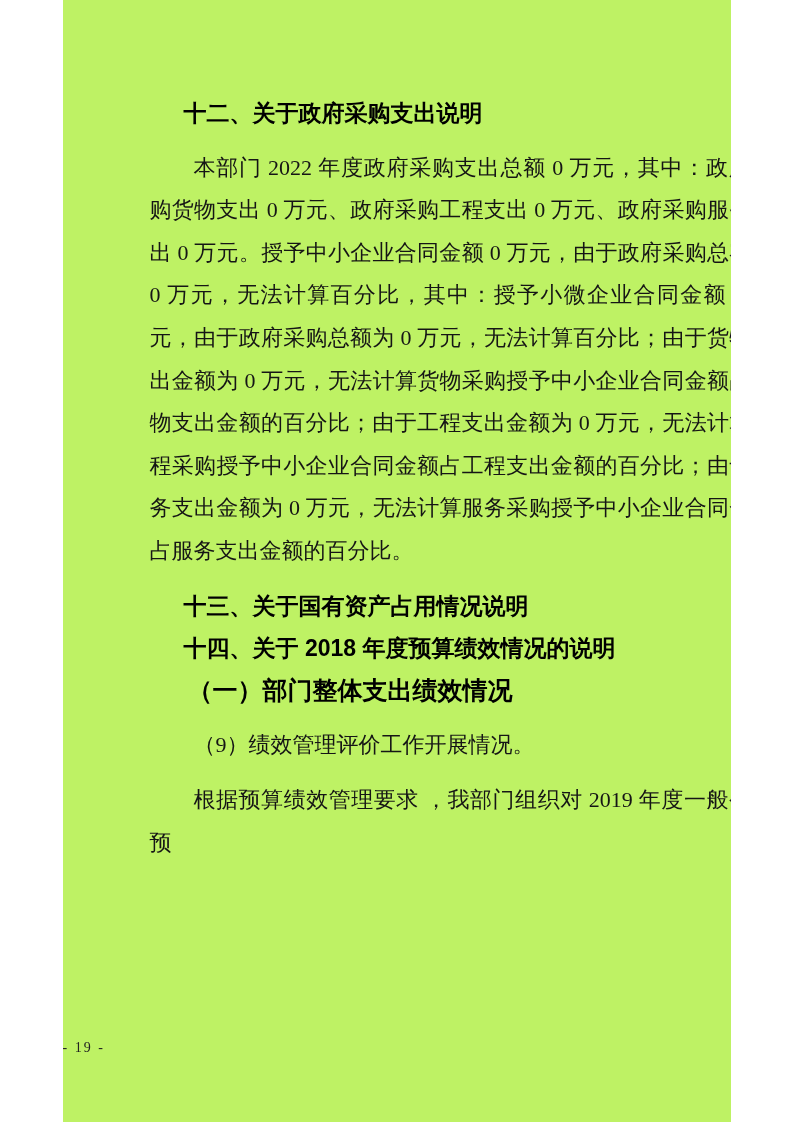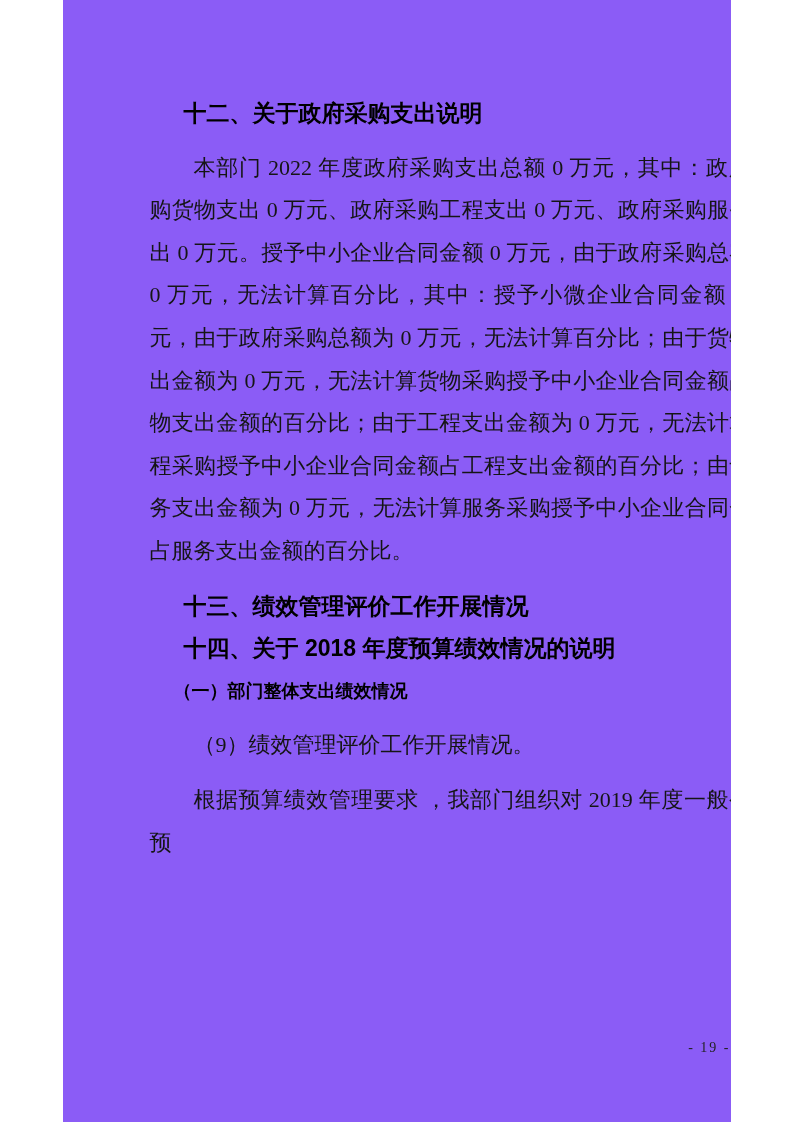--- a/index.html
+++ b/index.html
@@ -6,21 +6,21 @@
   html, body { margin: 0; padding: 0; }
   body {
     background: #ffffff;
     font-family: "Liberation Serif", serif;
   }
   .page {
     position: relative;
     width: 668px;
     height: 1122px;
     margin: 0 auto;
-    background: #8b5cf6;
+    background: #bef264;
     overflow: hidden;
     color: #111111;
     text-decoration: underline;
   }
   .content {
     position: absolute;
     top: 92px;
     left: 75px;
     width: 648px;
   }
@@ -40,45 +40,45 @@
     font-family: "Liberation Sans", sans-serif;
     font-size: 23px;
     font-weight: bold;
     line-height: 42.6px;
     text-indent: 2em;
     color: #000000;
   }
   .heading2 {
     margin: 0;
     font-family: "Liberation Serif", serif;
-    font-size: 18px;
+    font-size: 25px;
     font-weight: bold;
     line-height: 42.6px;
     text-indent: 2em;
     color: #000000;
   }
   .page-footer {
     position: absolute;
     left: 0;
     right: 0;
     bottom: 66px;
-    text-align: right;
+    text-align: left;
     font-family: "Liberation Serif", serif;
     font-size: 14px;
     letter-spacing: 2px;
     color: #222222;
   }
 </style>
 </head>
 <body>
 
 <div class="page">
   <div class="content">
     <h2 class="heading1">十二、关于政府采购支出说明</h2>
     <p class="para">本部门 2022 年度政府采购支出总额 0 万元，其中：政府采购货物支出 0 万元、政府采购工程支出 0 万元、政府采购服务支出 0 万元。授予中小企业合同金额 0 万元，由于政府采购总额为 0 万元，无法计算百分比，其中：授予小微企业合同金额 0 万元，由于政府采购总额为 0 万元，无法计算百分比；由于货物支出金额为 0 万元，无法计算货物采购授予中小企业合同金额占货物支出金额的百分比；由于工程支出金额为 0 万元，无法计算工程采购授予中小企业合同金额占工程支出金额的百分比；由于服务支出金额为 0 万元，无法计算服务采购授予中小企业合同金额占服务支出金额的百分比。</p>
-    <h2 class="heading1">十三、绩效管理评价工作开展情况</h2>
+    <h2 class="heading1">十三、关于国有资产占用情况说明</h2>
     <h2 class="heading1">十四、关于 2018 年度预算绩效情况的说明</h2>
     <h3 class="heading2">（一）部门整体支出绩效情况</h3>
     <p class="para">（9）绩效管理评价工作开展情况。</p>
     <p class="para">根据预算绩效管理要求 ，我部门组织对 2019 年度一般公共预</p>
   </div>
   <div class="page-footer">- 19 -</div>
 </div>
 
 </body></html>

